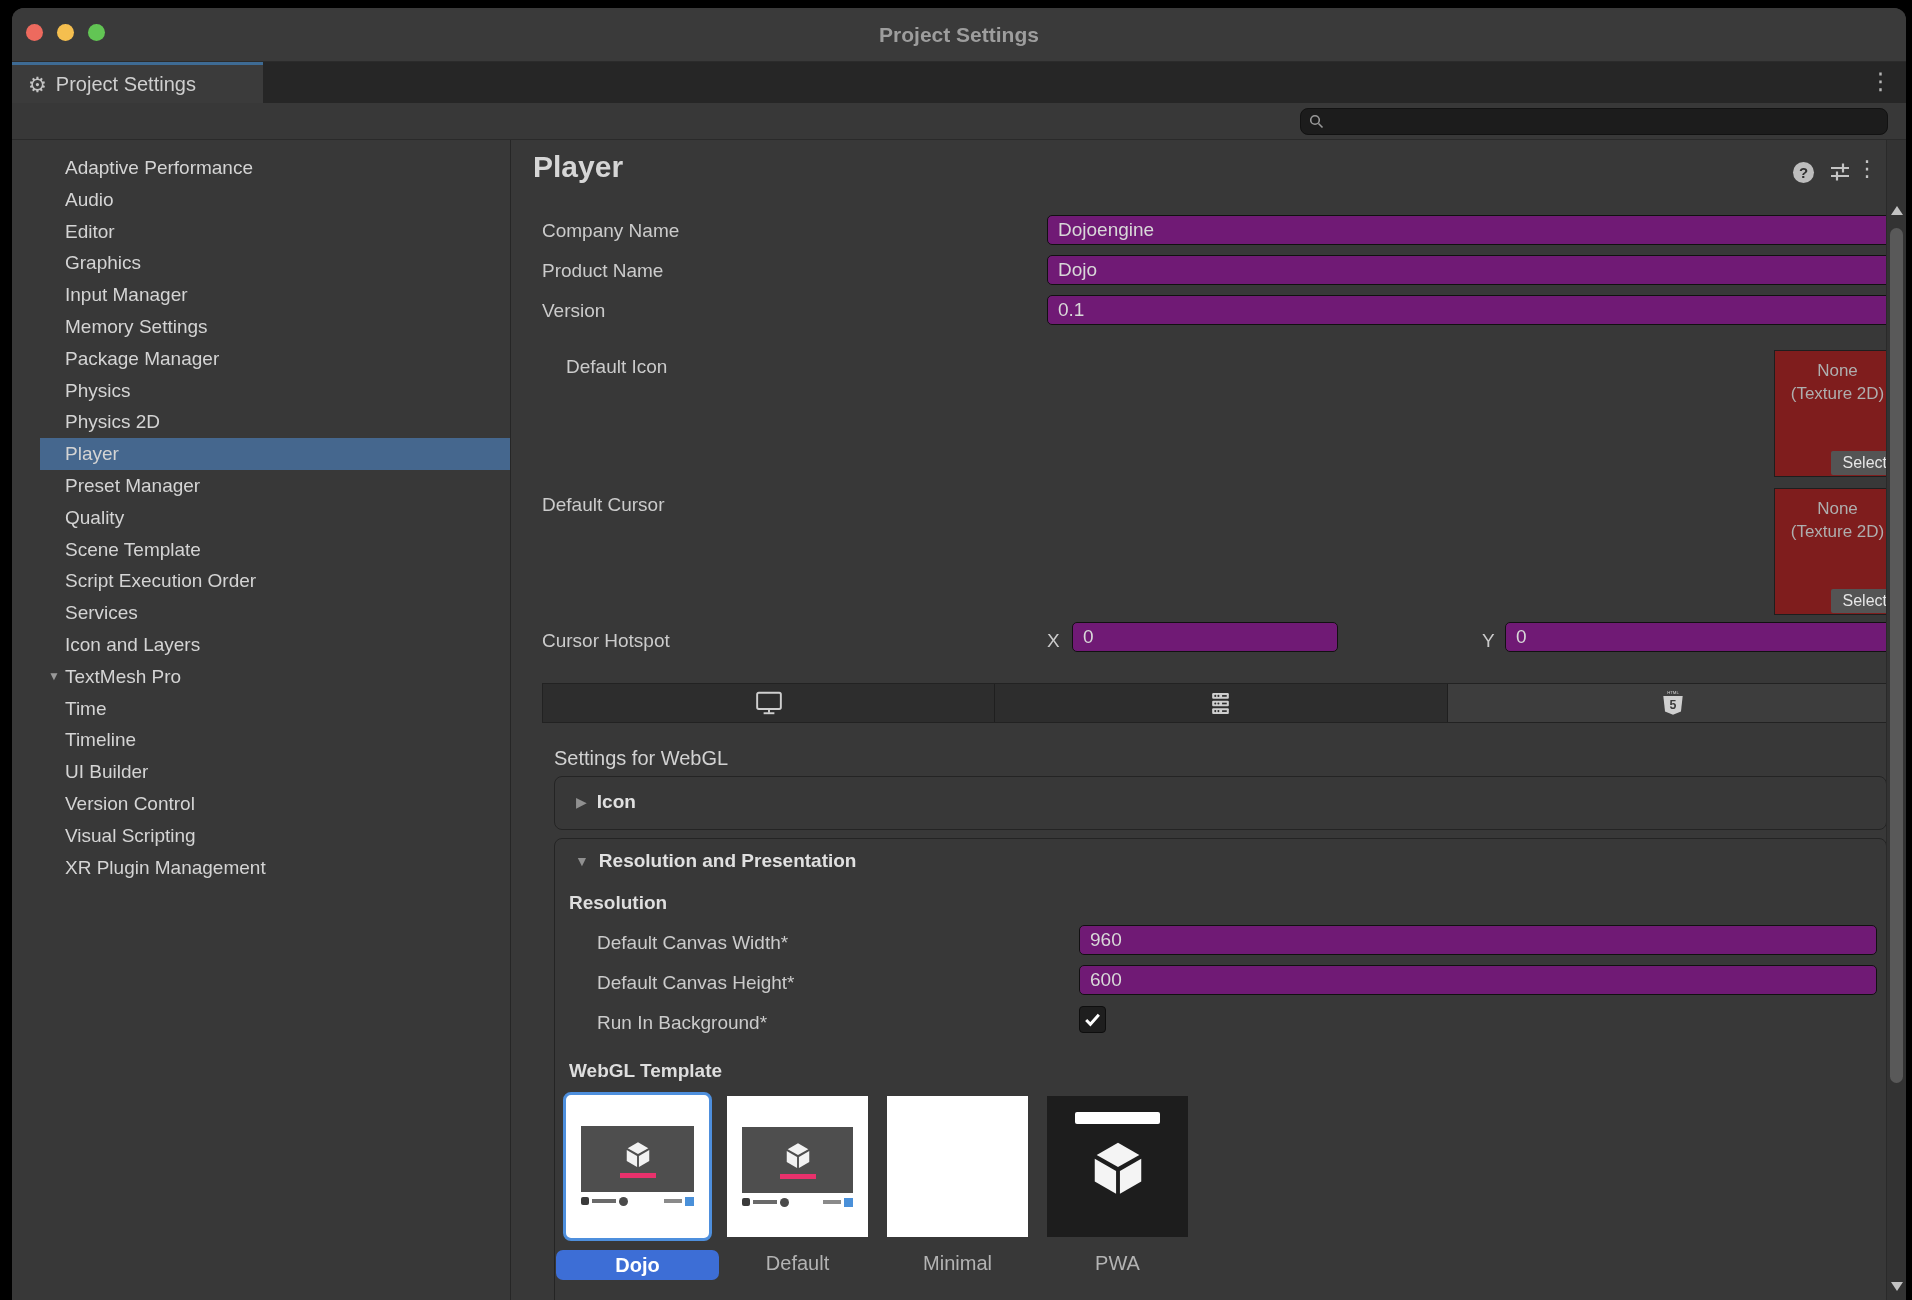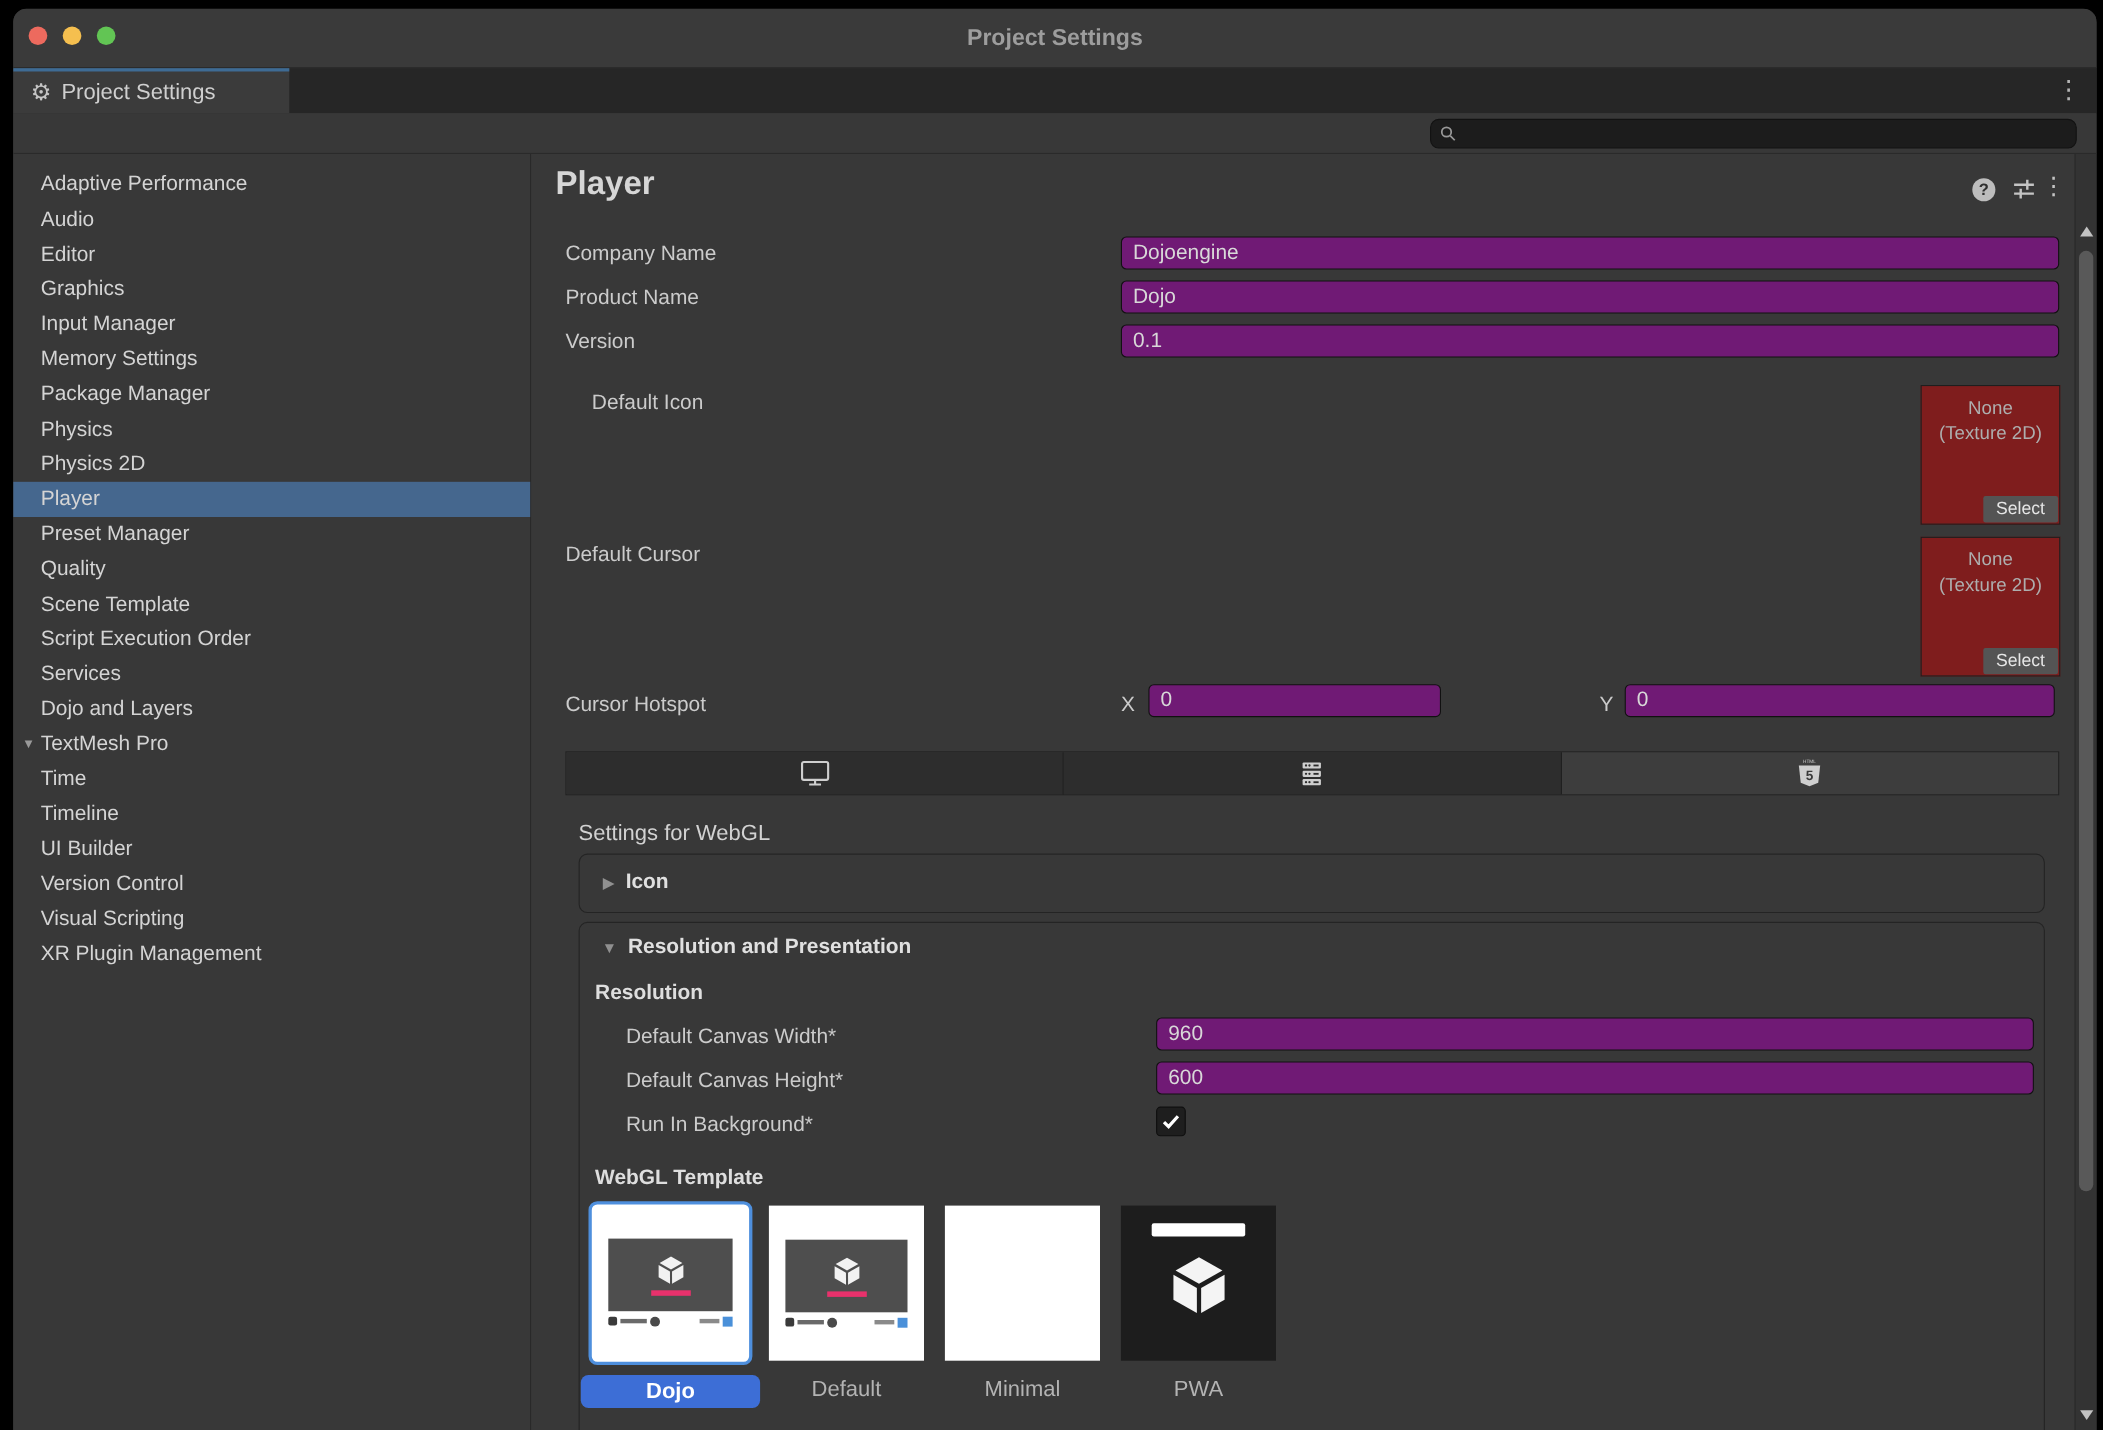--- a/index.html
+++ b/index.html
@@ -29,21 +29,21 @@
 
   
   .toolbar { position:absolute; left:0; top:95px; right:0; height:37px; background:#383838;
              border-bottom:1px solid #2a2a2a; }
   .searchbox { position:absolute; right:18px; top:5px; width:588px; height:27px; background:#1c1c1c;
                border:1px solid #121212; border-radius:8px; display:flex; align-items:center; padding-left:8px; }
   .searchbox input { flex:1; background:transparent; border:none; outline:none; color:#ddd;
                      font-size:18px; padding-left:7px; font-family:inherit; }
 
   
-  .body-row { position:absolute; left:0; top:132px; right:0; bottom:0; display:flex; }
+  .body-row { position:absolute; left:0; top:132px; right:0; bottom:0; display:flex;padding-left:28px; }
 
   
   .sidebar { width:471px; border-right:1px solid #262626; padding-top:12px; background:#383838; }
   .sb-item { position:relative; height:31.8px; line-height:31.8px; padding-left:25px;
              font-size:19px; color:#d4d4d4; white-space:nowrap; cursor:default; }
   .sb-item.sel { background:#45678e; }
   .sb-item.indent { padding-left:66px; }
   .sb-arrow { position:absolute; left:8px; top:0; font-size:12px; color:#9a9a9a; }
 
   
@@ -163,21 +163,21 @@
       <div class="sb-item">Memory Settings</div>
       <div class="sb-item">Package Manager</div>
       <div class="sb-item">Physics</div>
       <div class="sb-item">Physics 2D</div>
       <div class="sb-item sel">Player</div>
       <div class="sb-item">Preset Manager</div>
       <div class="sb-item">Quality</div>
       <div class="sb-item">Scene Template</div>
       <div class="sb-item">Script Execution Order</div>
       <div class="sb-item">Services</div>
-      <div class="sb-item">Dojo and Layers</div>
+      <div class="sb-item">Icon and Layers</div>
       <div class="sb-item">
         <span class="sb-arrow">▼</span><span>TextMesh Pro</span>
       </div>
       <div class="sb-item">Time</div>
       <div class="sb-item">Timeline</div>
       <div class="sb-item">UI Builder</div>
       <div class="sb-item">Version Control</div>
       <div class="sb-item">Visual Scripting</div>
       <div class="sb-item">XR Plugin Management</div>
     </div>

